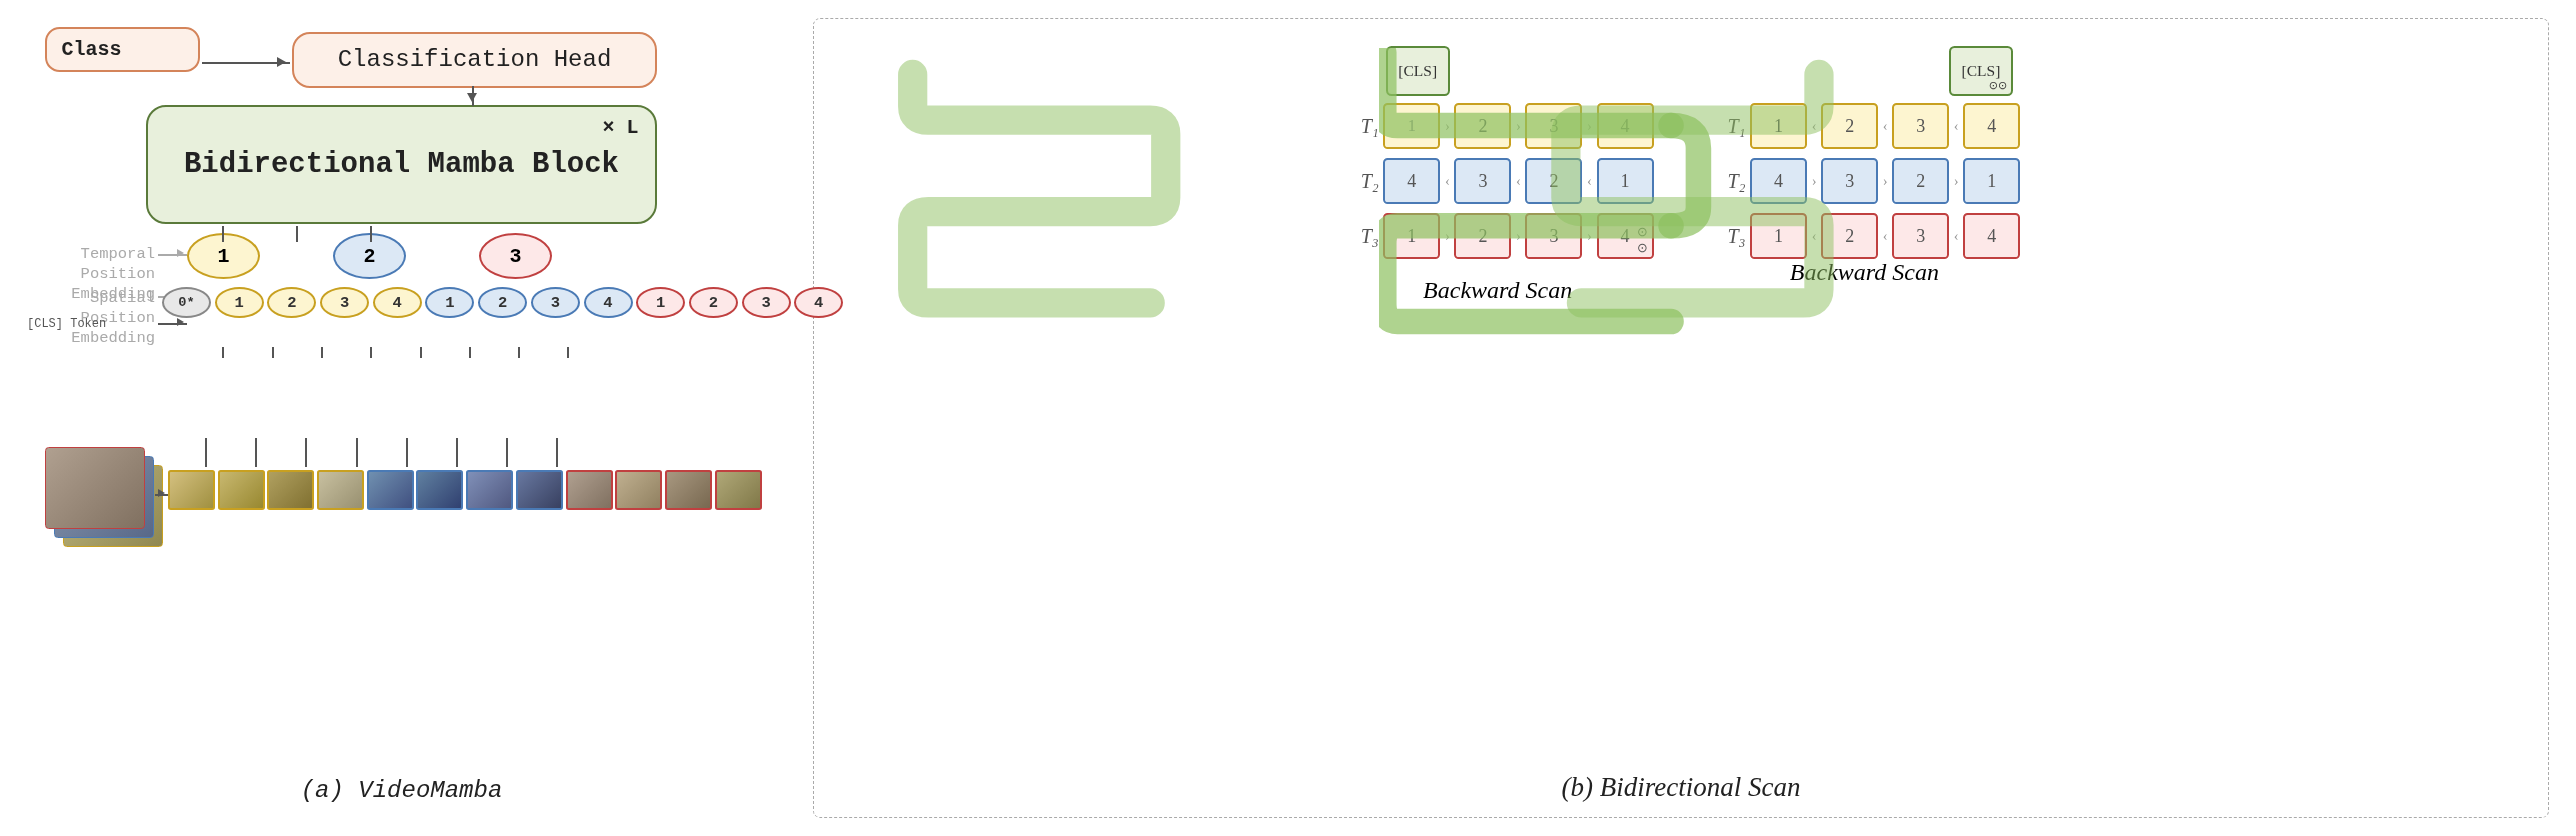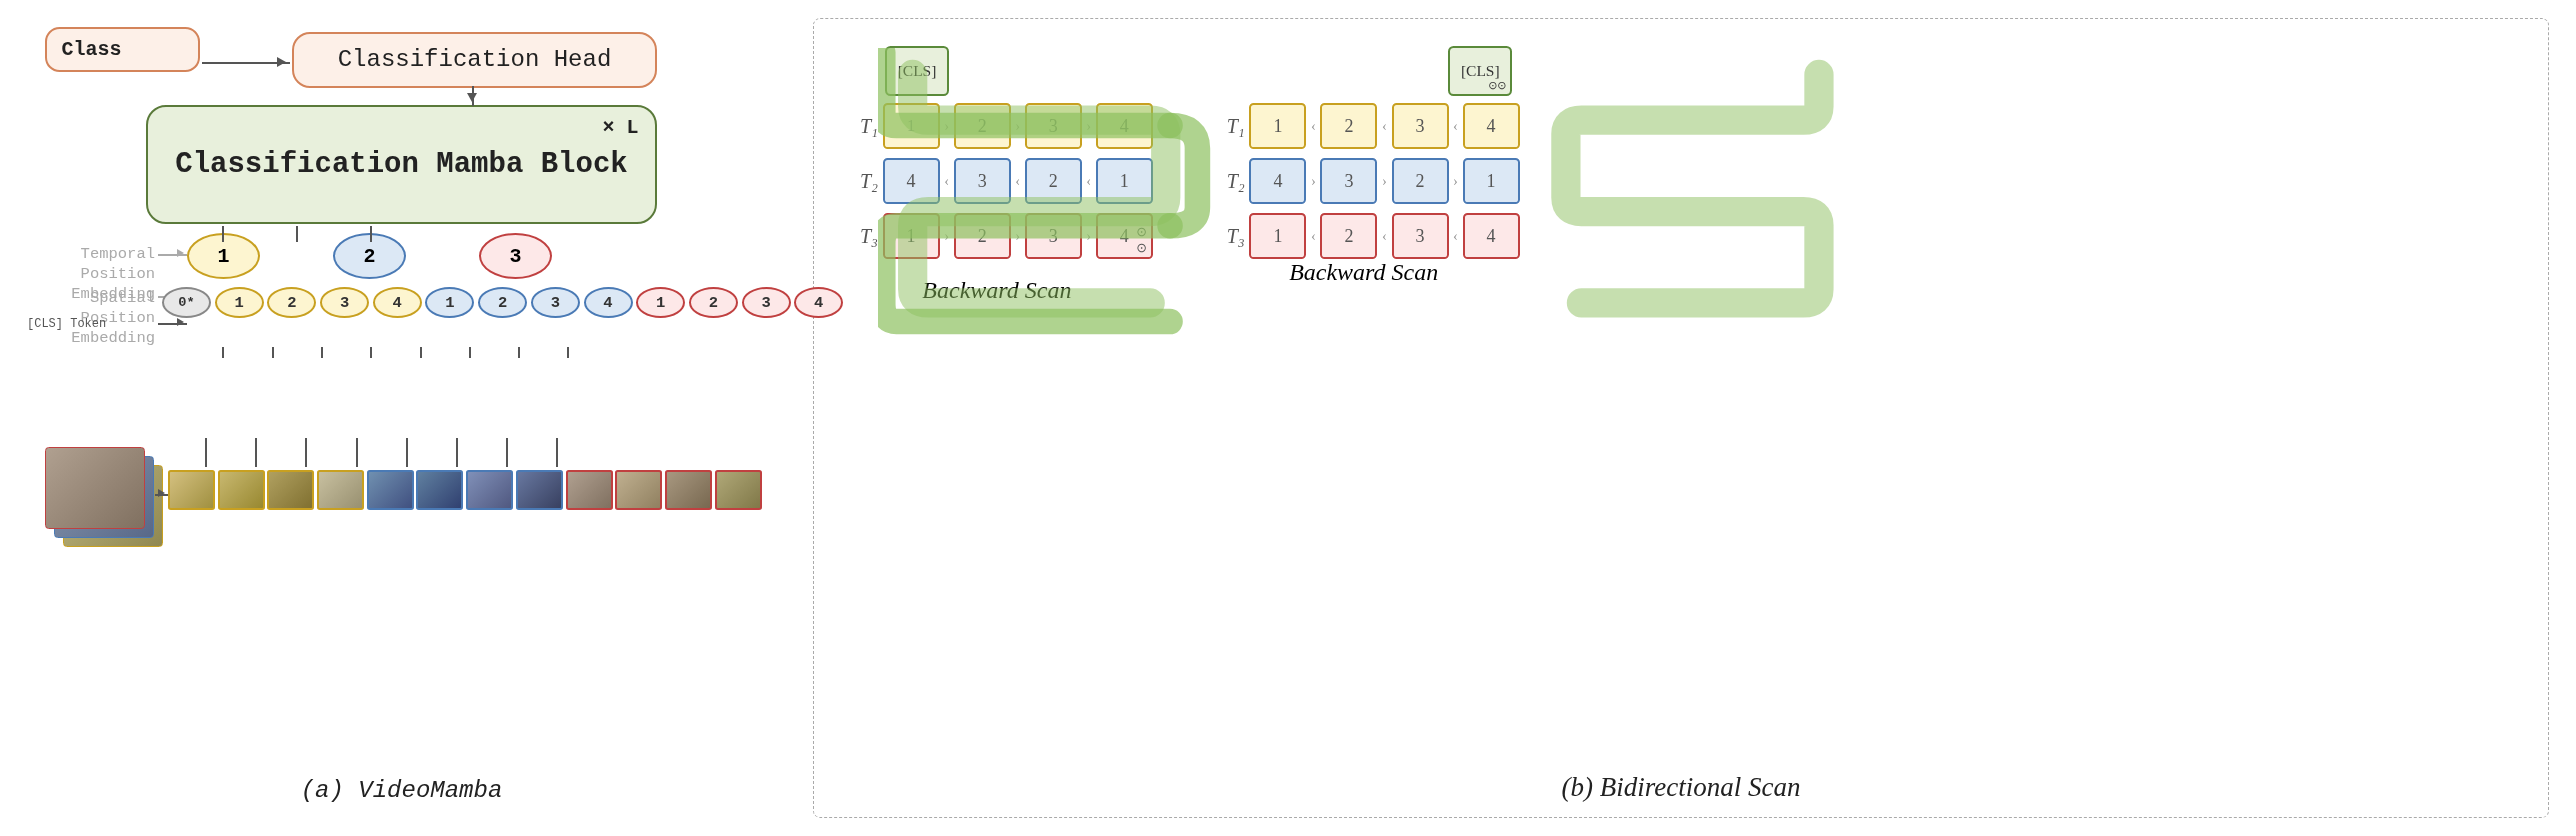--- a/index.html
+++ b/index.html
@@ -274,21 +274,21 @@
 
     <div class="arrow-clf"></div>
 
     <div class="clf-head-box">
       <span>Classification Head</span>
     </div>
 
     <div class="arrow-down-clf"></div>
 
     <div class="mamba-block">
-      <span>Classification Mamba Block</span>
+      <span>Bidirectional Mamba Block</span>
       <span class="times-l">× L</span>
     </div>
 
     <div style="position:absolute; top:215px; left:160px; display:flex; gap:73px; z-index:6;">
       <div class="temporal-ellipse yellow">1</div>
       <div class="temporal-ellipse blue">2</div>
       <div class="temporal-ellipse red">3</div>
     </div>
 
     <div style="position:absolute; top:208px; left:195px; width:1.8px; height:16.4px; background:#555; z-index:7;"></div>
@@ -379,21 +379,21 @@
     <div style="position:absolute; top:329px; left:442px; width:1.8px; height:11px; background:#555; z-index:7;"></div>
     <div style="position:absolute; top:329px; left:491px; width:1.8px; height:11px; background:#555; z-index:7;"></div>
     <div style="position:absolute; top:329px; left:540px; width:1.8px; height:11px; background:#555; z-index:7;"></div>
 
     <div class="caption-left">(a) VideoMamba</div>
 
   </div>
 
   <div class="right-section">
 
-    <div style="position:absolute; top:18px; left:27px; right:27px; bottom:55px; display:flex; gap:55px; padding-top:9px;">
+    <div style="position:absolute; top:18px; left:27px; right:27px; bottom:55px; display:flex; gap:55px; justify-content:center; padding-top:9px;">
 
       <div style="display:flex; flex-direction:column; align-items:center;">
 
         <div style="margin-bottom:7.3px; align-self:flex-start; margin-left:44px;">
           <div style="width:64px; height:50px; border:2.3px solid #5a8a3a; border-radius:5.5px; background:#e8f0dc; display:flex; align-items:center; justify-content:center; font-size:15.5px; color:#333;">[CLS]</div>
         </div>
 
         <div style="position:relative;">
 
           <svg width="347" height="456" style="position:absolute; top:-55px; left:37px; z-index:3; pointer-events:none;" viewBox="0 0 380 500">

